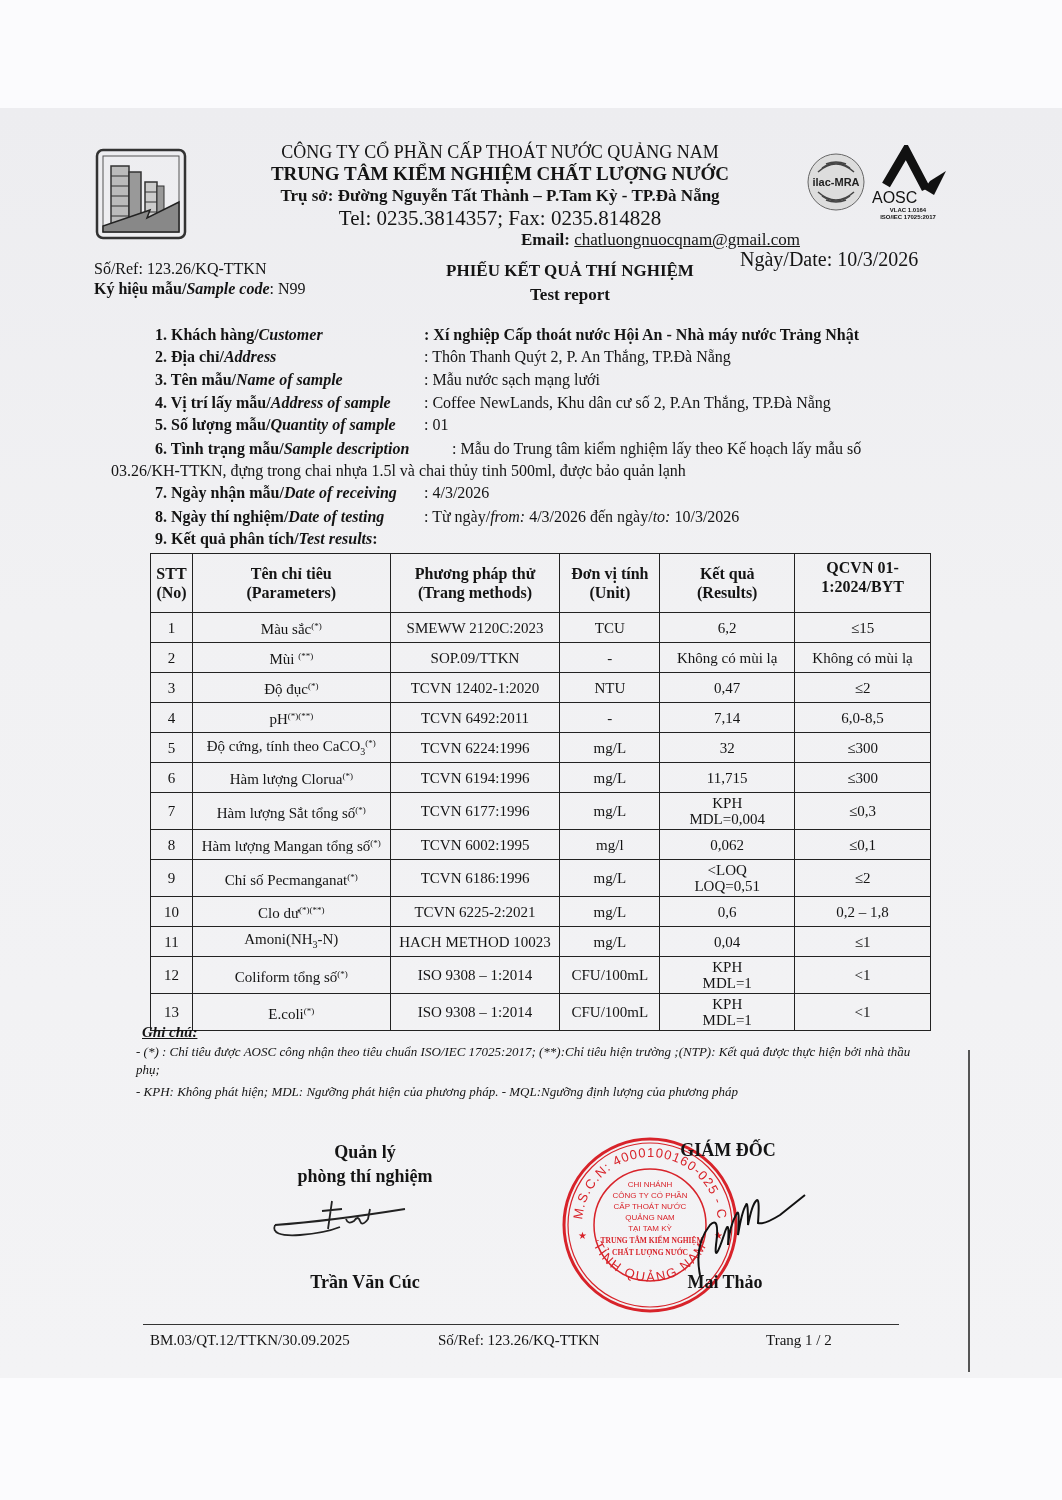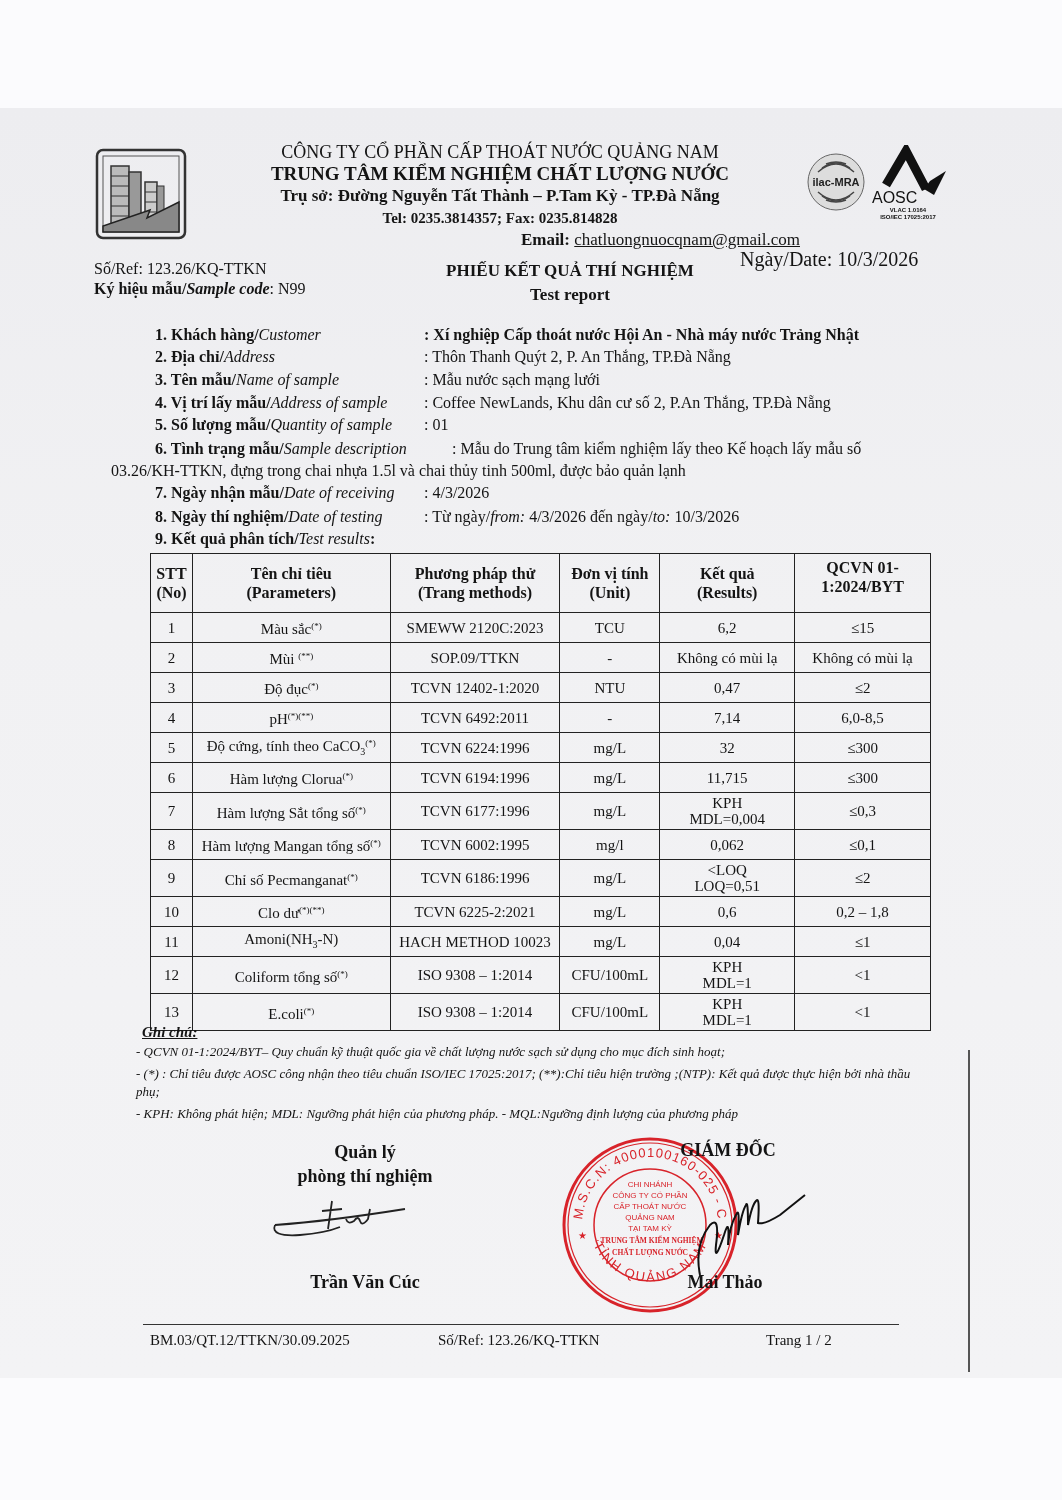--- a/index.html
+++ b/index.html
@@ -13,37 +13,37 @@
       background: linear-gradient(180deg, #ededf0 0%, #f1f1f3 40%, #f3f3f5 100%);
     }
     .abs { position: absolute; }
 
     
     .logo { left: 95px; top: 148px; width: 92px; height: 92px; }
     .hdr { left: 200px; top: 141px; width: 600px; text-align: center; line-height: 22px; }
     .hdr .l1 { font-size: 18px; }
     .hdr .l2 { font-size: 19px; font-weight: bold; }
     .hdr .l3 { font-size: 17px; font-weight: bold; }
-    .hdr .l4 { font-size: 15px; font-weight: bold; }
+    .hdr .l4 { font-size: 21px; font-weight: normal; }
     .hdr .l5 { font-size: 17px; text-align: right; }
     .hdr .l5 b { font-weight: bold; }
     .hdr .l5 u { font-weight: normal; }
     .ilac { left: 806px; top: 150px; width: 60px; height: 64px; }
     .aosc { left: 868px; top: 145px; width: 80px; height: 76px; }
 
     
     .ref { left: 94px; top: 259px; font-size: 16px; line-height: 20px; }
     .ref i { font-style: italic; }
     .title { left: 410px; top: 259px; width: 320px; text-align: center; font-weight: bold; font-size: 17px; line-height: 24px; }
     .date { left: 740px; top: 248px; font-size: 20px; }
 
     
     .info { font-size: 16px; }
     .info .lbl { position: absolute; left: 155px; font-weight: bold; white-space: nowrap; }
-    .info .lbl i { font-weight: normal; font-style: italic; }
+    .info .lbl i { font-weight: bold; font-style: italic; }
     .info .val { position: absolute; left: 424px; white-space: nowrap; }
     .info .val b { font-weight: bold; }
 
     
     table.res {
       position: absolute; left: 120px; top: 553px; width: 781px;
       border-collapse: collapse; font-size: 15px; margin-left: 30px;
     }
     table.res td, table.res th {
       border: 1.5px solid #222; text-align: center; padding: 0 2px; line-height: 16px;
@@ -336,21 +336,20 @@
           <div>KPH</div>
           <div>MDL=1</div>
         </td>
         <td><span>&lt;1</span></td>
       </tr>
     </tbody>
 </table>
 
 <div class="abs notes">
   <div class="h">Ghi chú:</div>
-  <p>- QCVN 01-1:2024/BYT– Quy chuẩn kỹ thuật quốc gia về chất lượng nước sạch sử dụng cho mục đích sinh hoạt;</p>
   <p>- (*) : Chỉ tiêu được AOSC công nhận theo tiêu chuẩn ISO/IEC 17025:2017; (**):Chỉ tiêu hiện trường ;(NTP): Kết quả được thực hiện bởi nhà thầu phụ;</p>
   <p>- KPH: Không phát hiện; MDL: Ngưỡng phát hiện của phương pháp. - MQL:Ngưỡng định lượng của phương pháp</p>
 </div>
 
 <div class="abs sigL">
   <div>Quản lý</div>
   <div>phòng thí nghiệm</div>
 </div>
 <svg class="abs sig1" viewBox="0 0 140 50">
   <path d="M5 30 Q60 26 135 14" fill="none" stroke="#222" stroke-width="2"></path>

